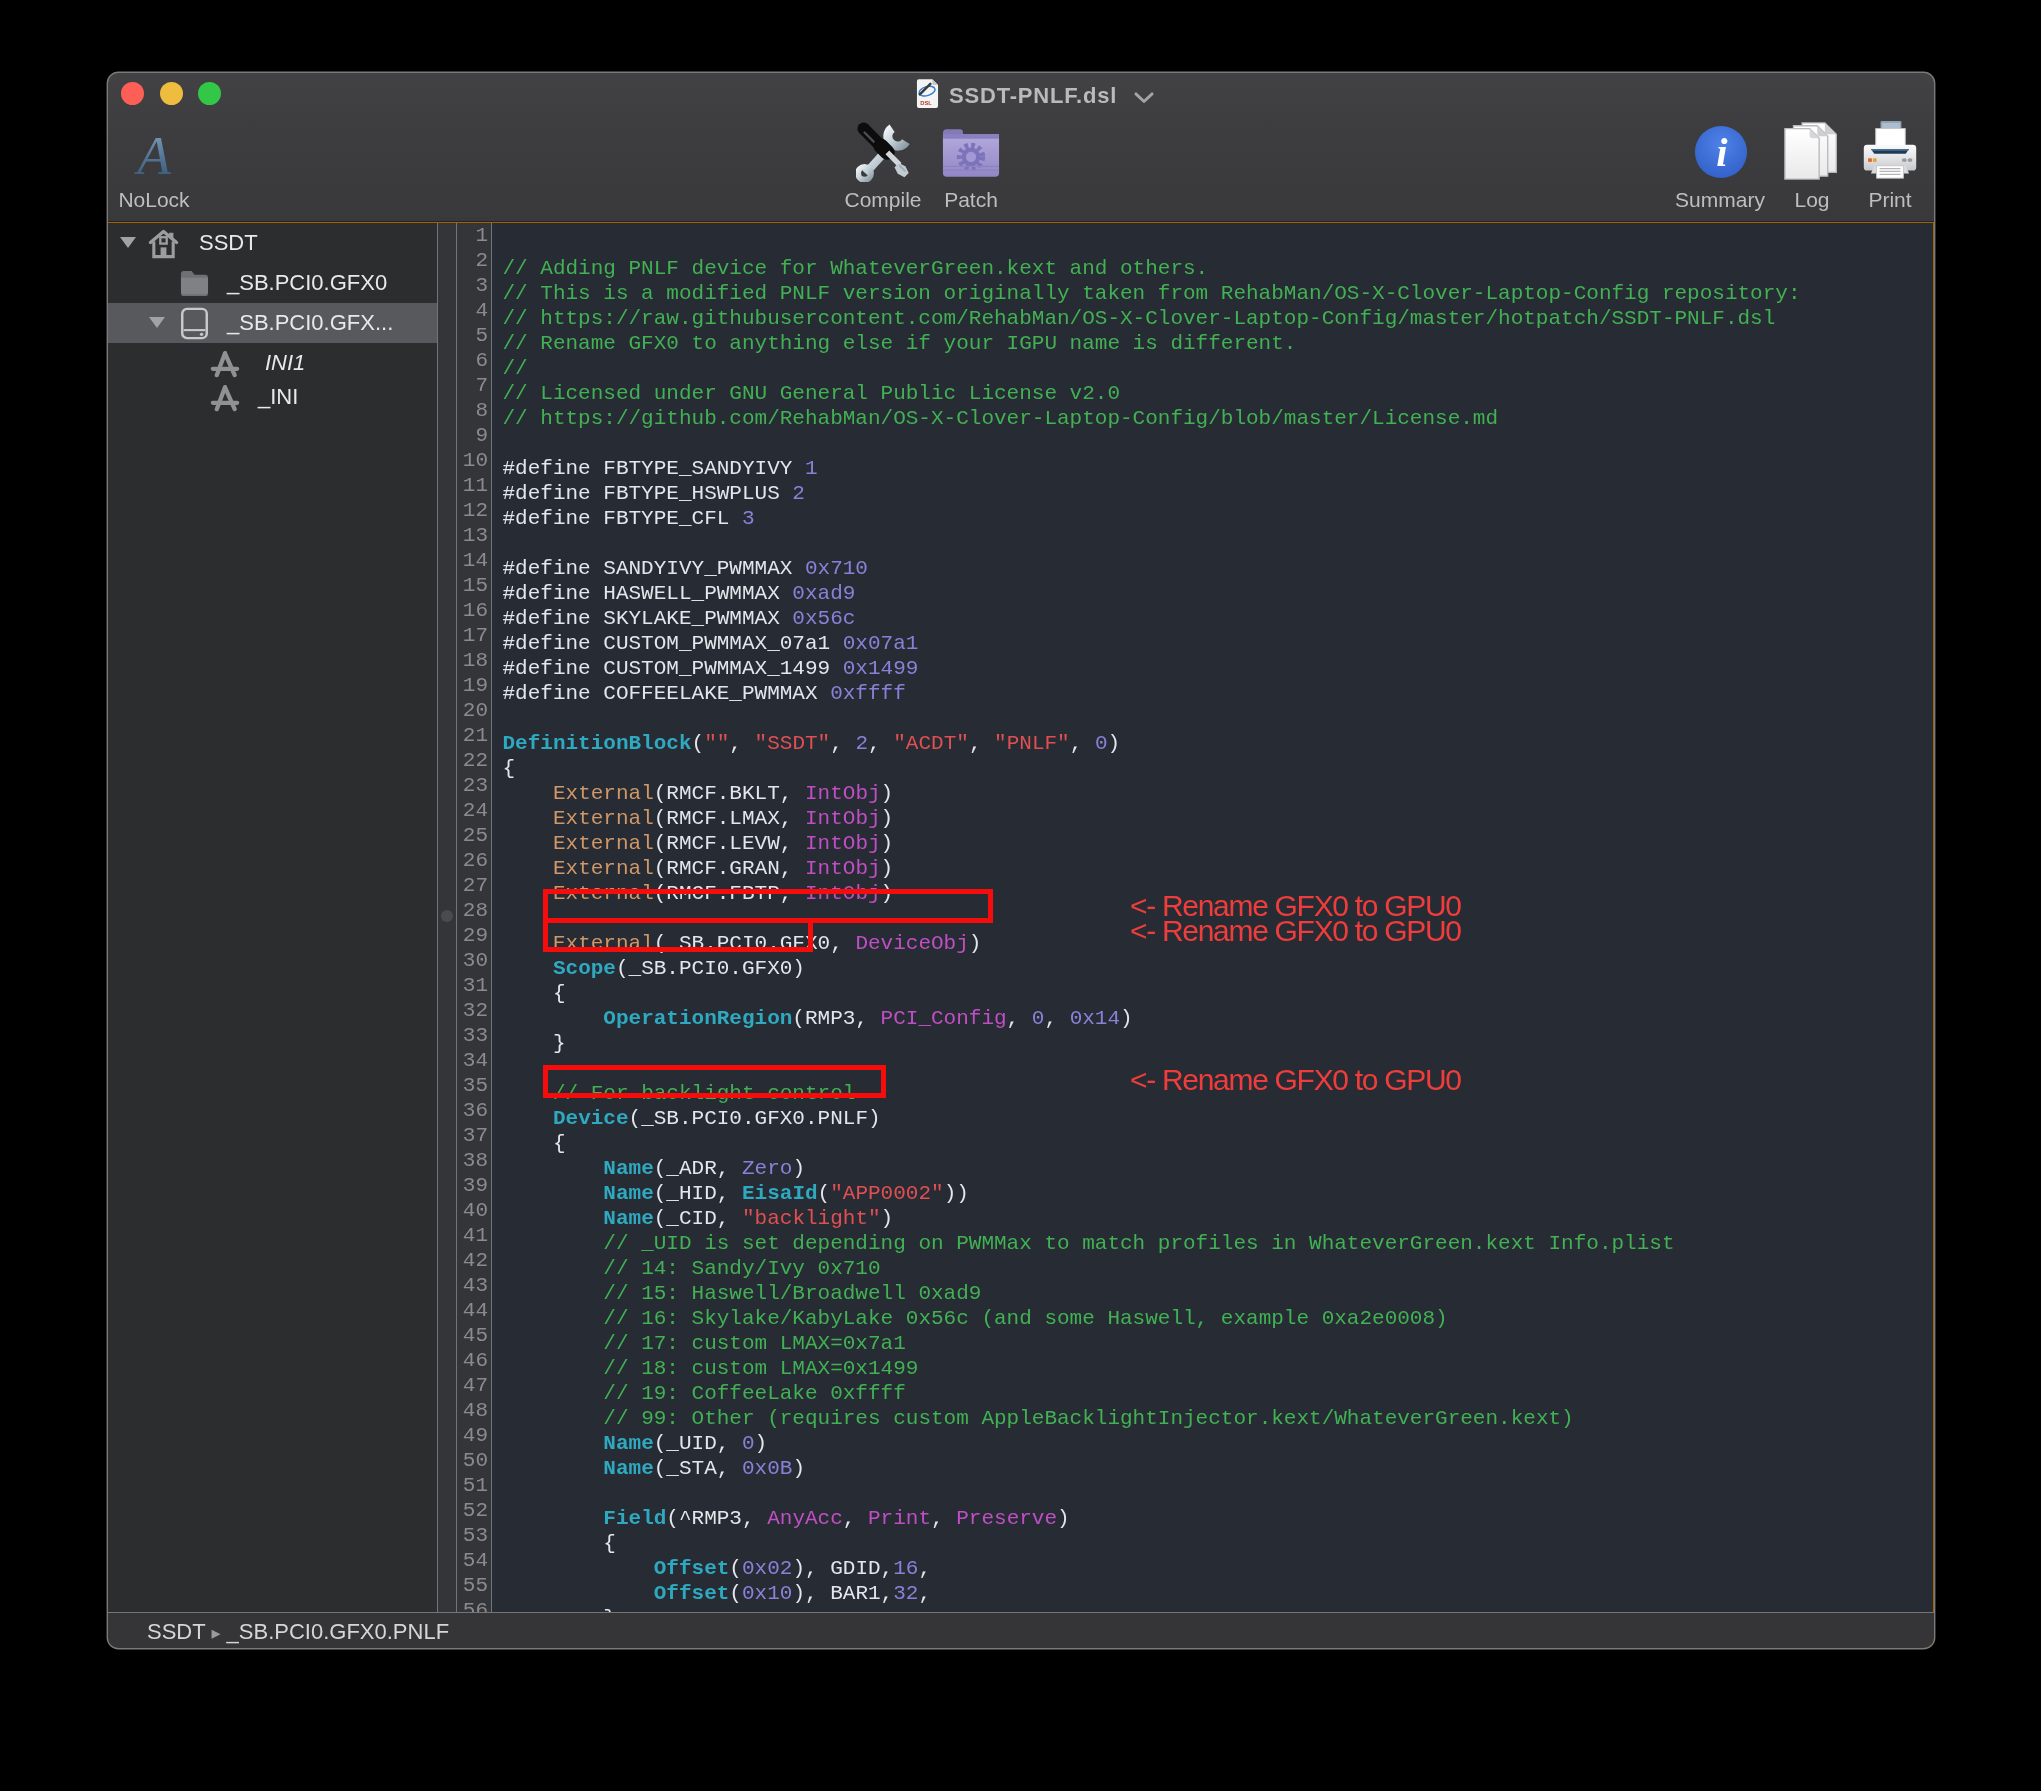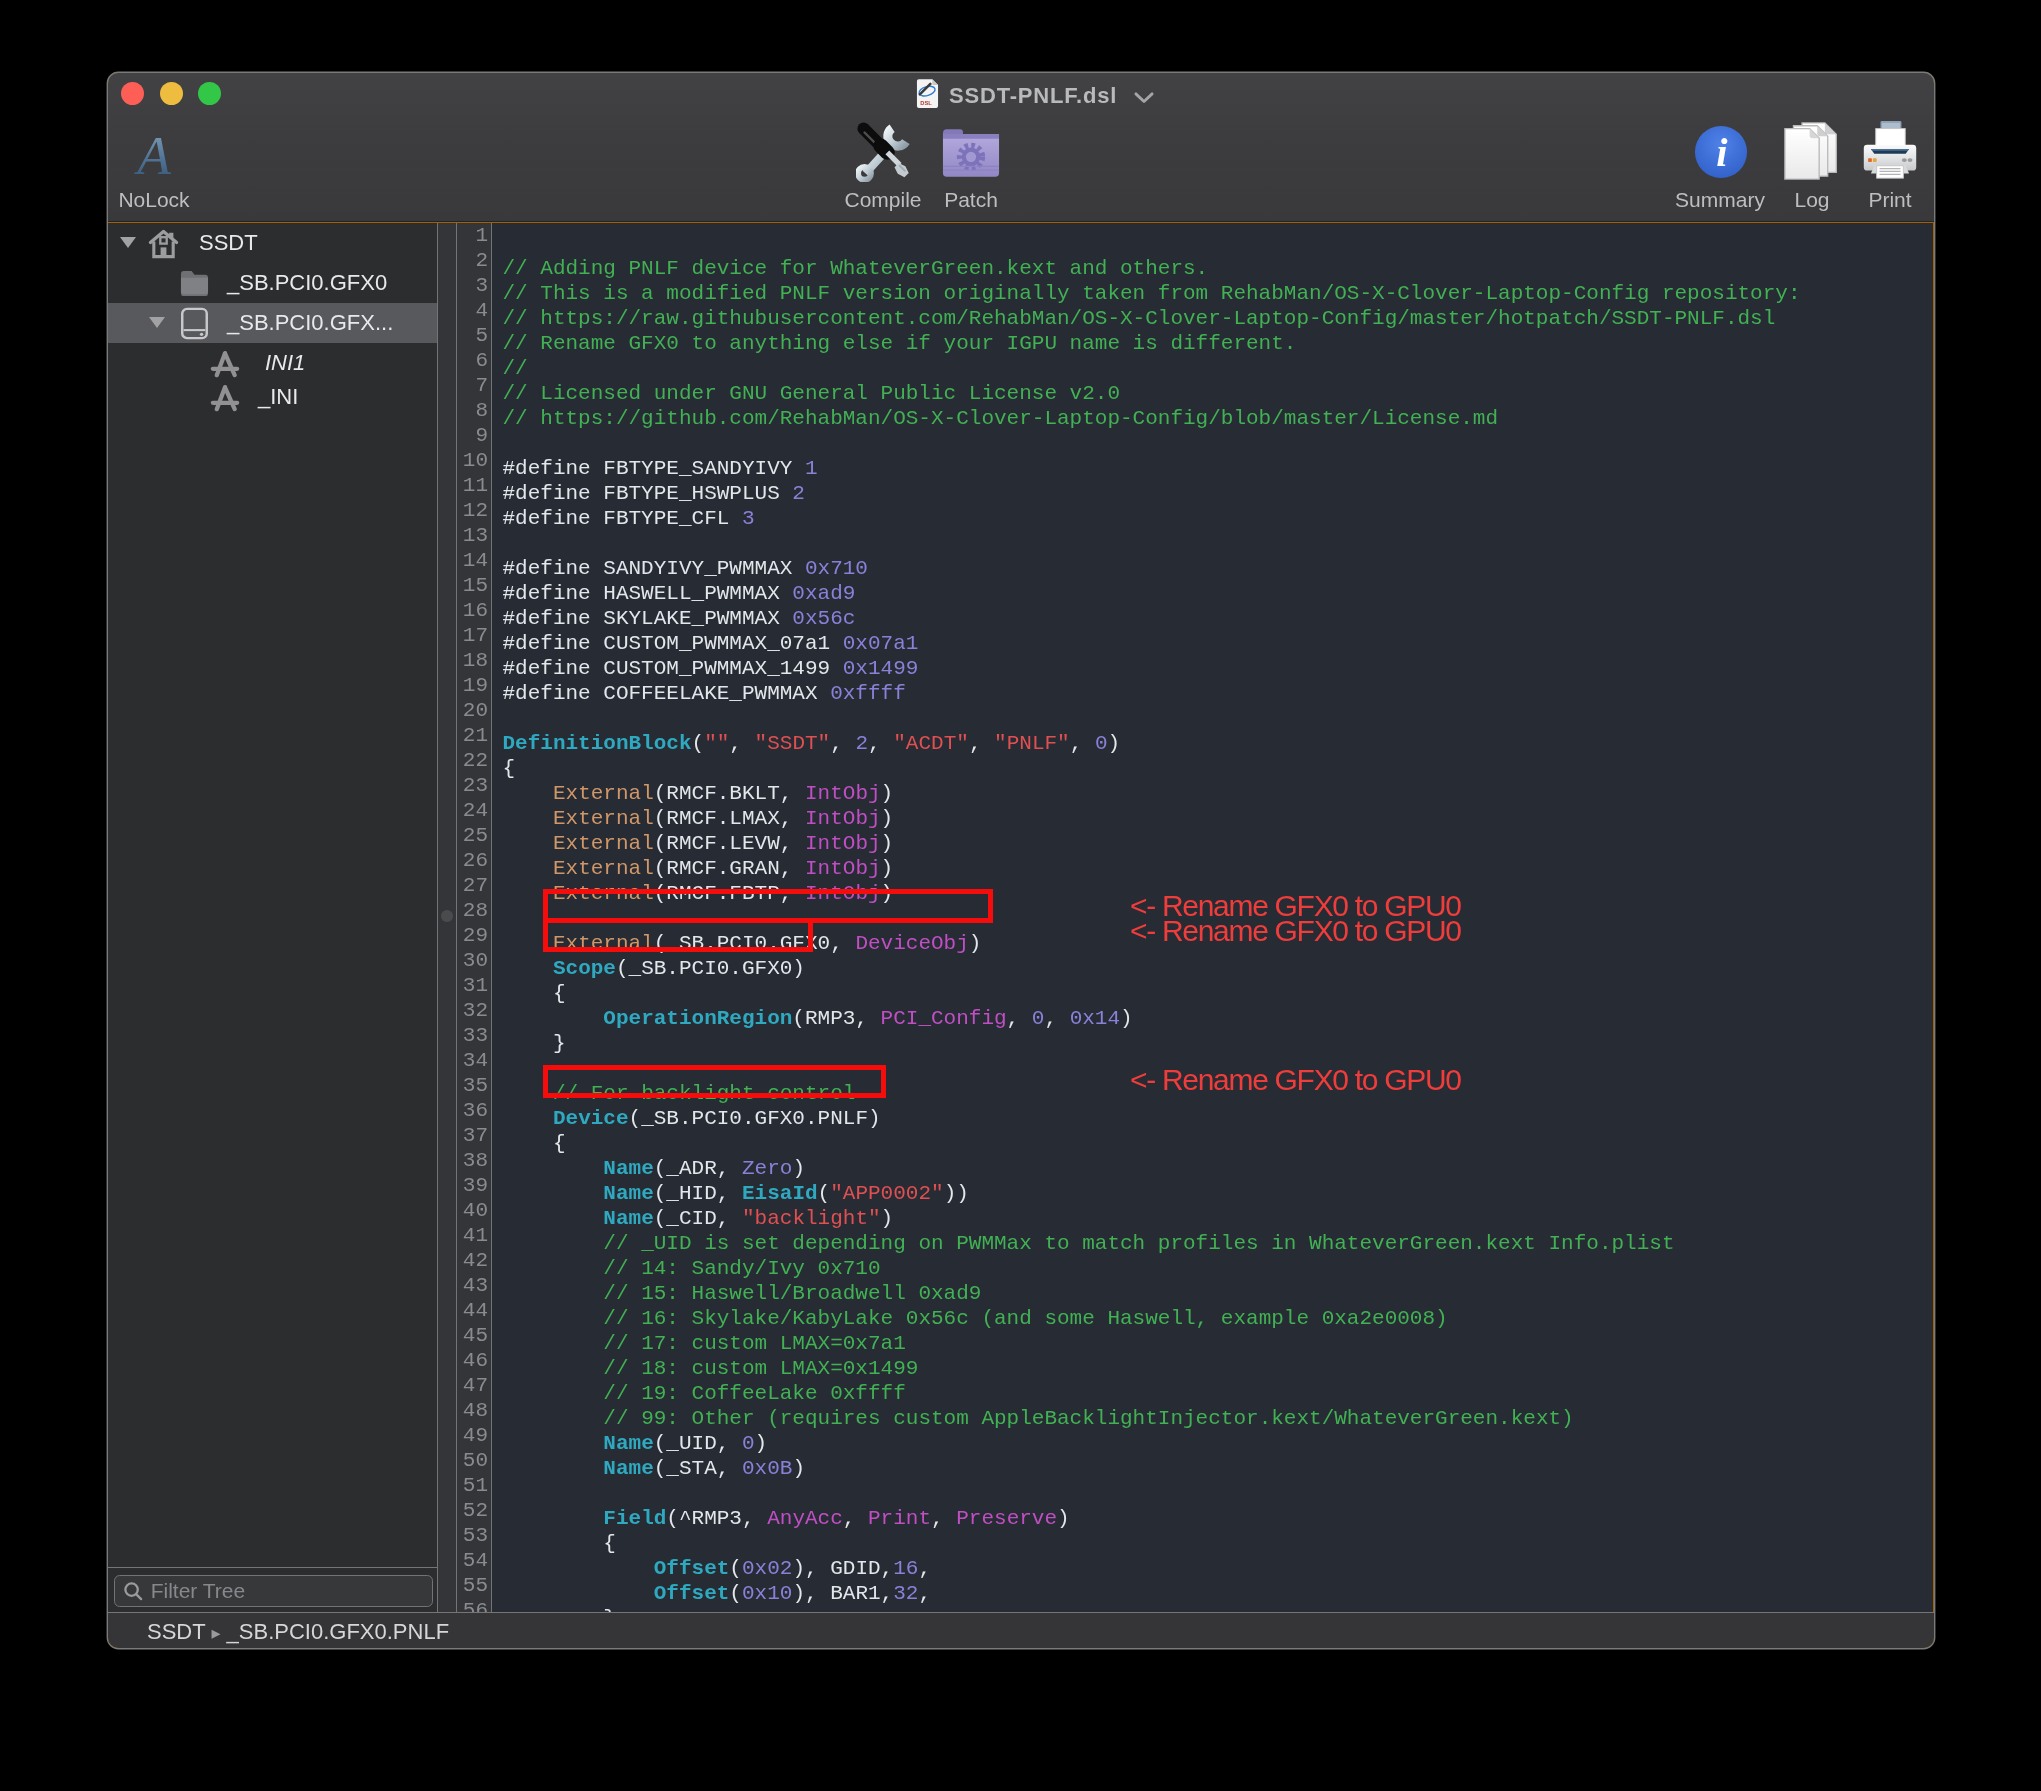--- a/index.html
+++ b/index.html
@@ -236,29 +236,20 @@
     </div>
     <div class="treerow" style="top:154px;">
       <svg style="position:absolute; left:101px; top:4.8px;" width="32" height="32" viewBox="0 0 33 33">
         <g stroke="#919194" stroke-width="4.4" stroke-linecap="round" fill="none">
           <path d="M8 28 L16.5 5.5"></path>
           <path d="M16.5 5.5 L26.5 28"></path>
           <path d="M4 21.5 L29 21.5"></path>
         </g>
       </svg>
       <div class="txt" style="left:150px;">_INI</div>
-    </div>
-    <div class="filterwrap">
-      <div class="filter">
-        <svg style="position:absolute; left:8.6px; top:5.7px;" width="21" height="21" viewBox="0 0 22 22">
-            <circle cx="9" cy="9" r="6.5" fill="none" stroke="#9b9b9d" stroke-width="2.4"></circle>
-            <path d="M14 14 L19 19" stroke="#9b9b9d" stroke-width="2.4" stroke-linecap="round"></path>
-          </svg>
-        <div class="ph">Filter Tree</div>
-      </div>
     </div>
   </div>
 
   <div class="gutterzone">
     <div class="gutterline"></div>
     <pre class="nums" id="nums">1
 2
 3
 4
 5

